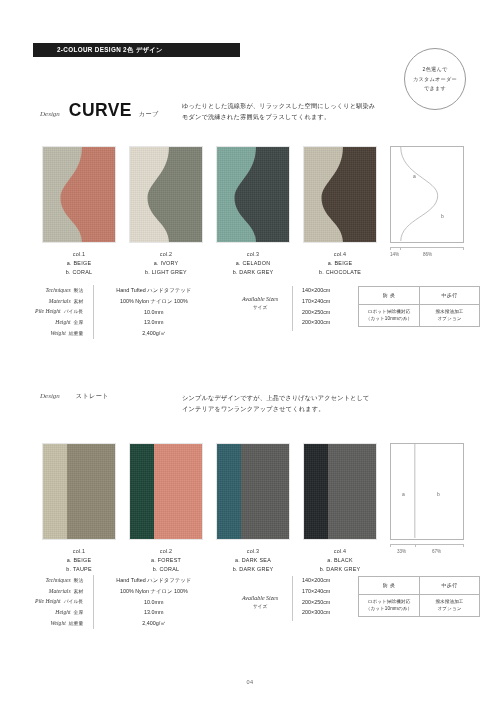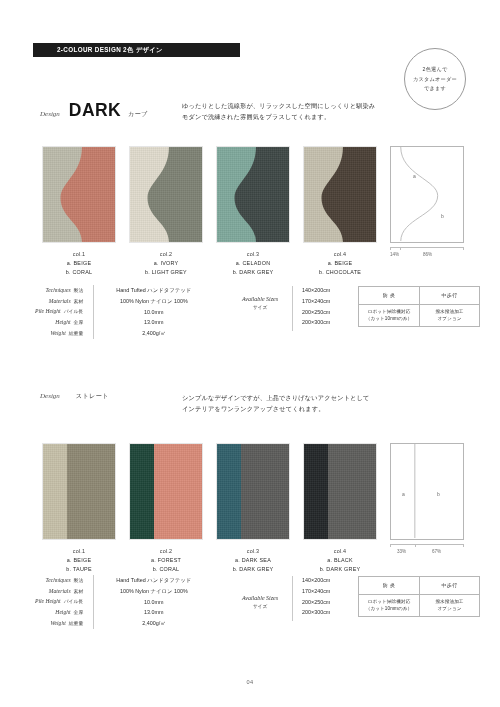--- a/index.html
+++ b/index.html
@@ -125,21 +125,21 @@
   </div>
 
   <div class="badge">
     <span>2色選んで</span>
     <span>カスタムオーダー</span>
     <span>できます</span>
   </div>
 
   <div class="design-head" style="left:40px; top:100px;">
     <span class="pre">Design</span>
-    <span class="main">DARK</span>
+    <span class="main">CURVE</span>
     <span class="kana">カーブ</span>
   </div>
   <div class="design-desc" style="left:182px; top:101px;">
     <div>ゆったりとした流線形が、リラックスした空間にしっくりと馴染み</div>
     <div>モダンで洗練された雰囲気をプラスしてくれます。</div>
   </div>
 
   <div class="swatch-row" style="left:42px; top:146px; gap:13px;">
     <div class="swatch-col">
       <div class="swatch">

